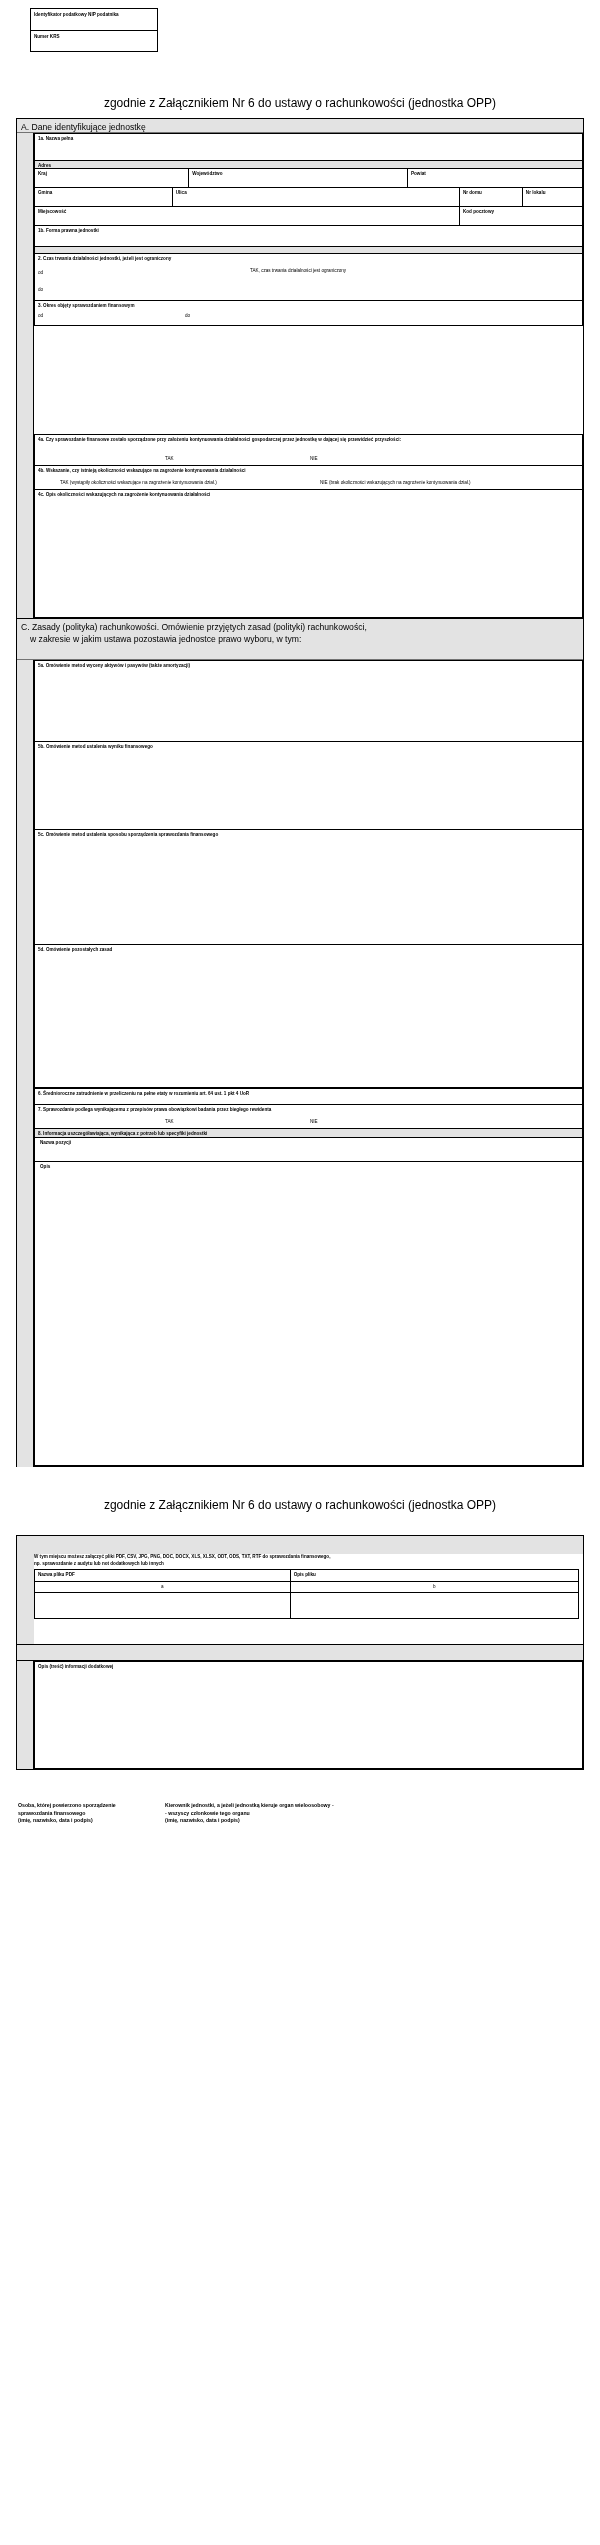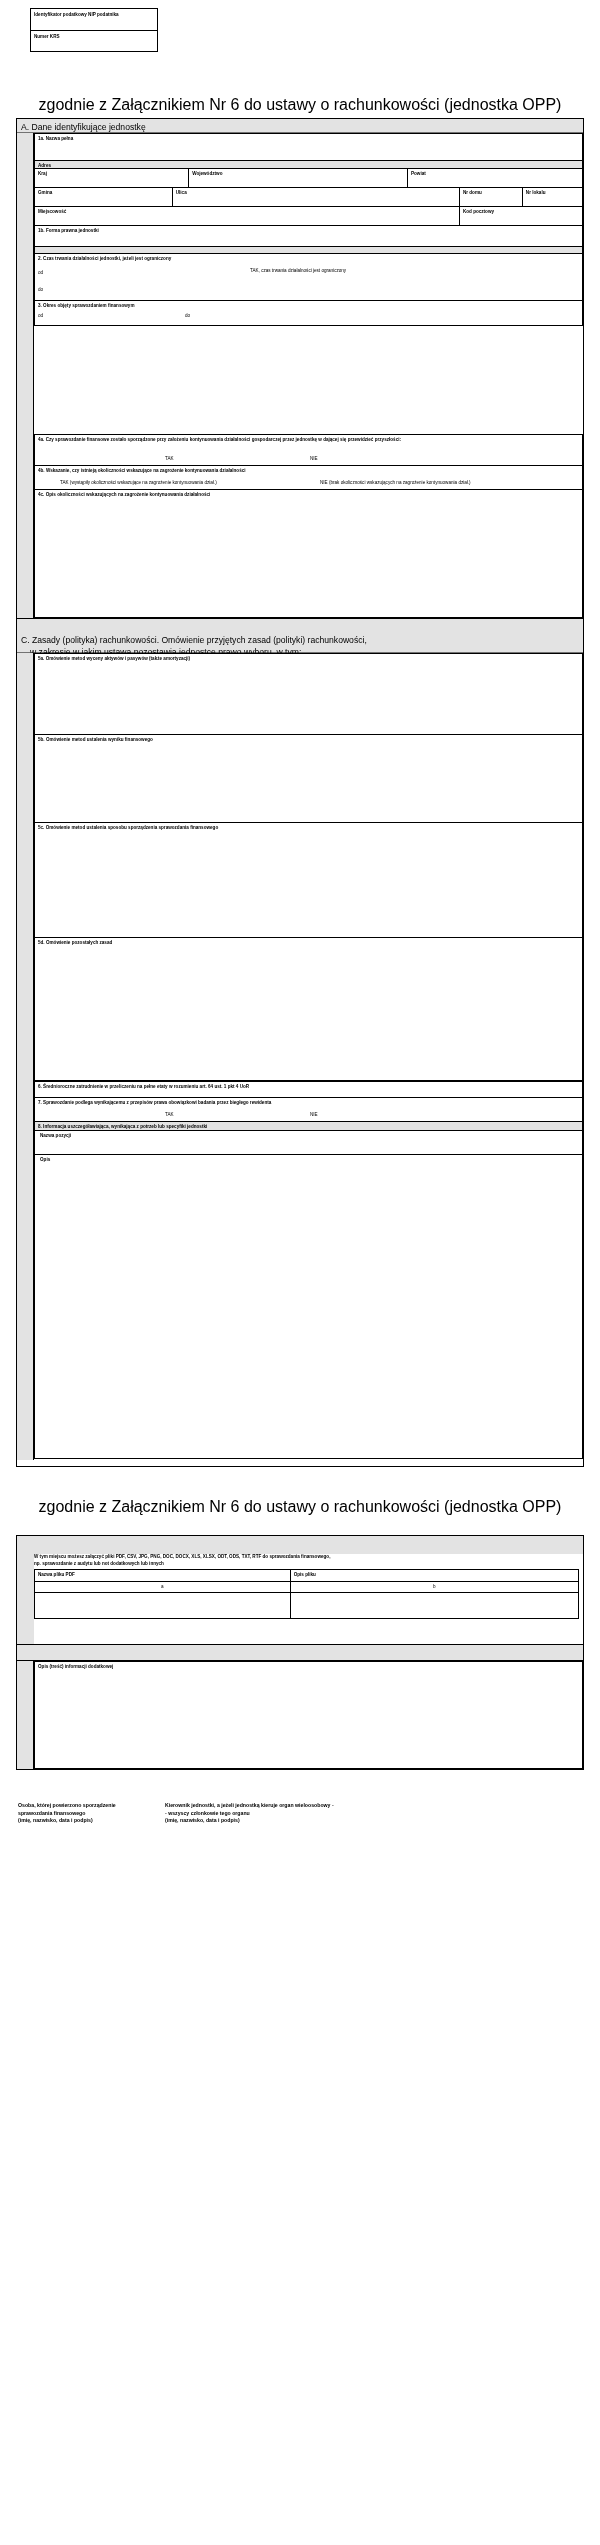--- a/index.html
+++ b/index.html
@@ -43,21 +43,21 @@
   .doc-title {
     text-align: center;
     font-size: 12.4px;
     font-weight: bold;
     letter-spacing: .1px;
     margin: 0;
     padding: 0;
   }
   .doc-subtitle {
     text-align: center;
-    font-size: 16px;
+    font-size: 12px;
     font-weight: normal;
     margin: 0;
     padding: 4px 0 0 0;
   }
   .title-block-1 { position: absolute; left: 0; top: 92px; width: 600px; }
   .title-block-2 { position: absolute; left: 0; top: 1494px; width: 600px; }
 
   
   .frame {
     position: absolute;
@@ -264,21 +264,21 @@
           <span class="optrow" style="left:285px; top:14px;">NIE (brak okoliczności wskazujących na zagrożenie kontynuowania dział.)</span>
         </div>
 
         <div class="fbox" style="height:128px;">
           <span class="lbl">4c. Opis okoliczności wskazujących na zagrożenie kontynuowania działalności</span>
         </div>
 
       </div>
     </div>
 
-    <div class="band tall" style="height:35px; border-top:1px solid #000; padding-top:16px;">
+    <div class="band tall" style="height:42px; border-top:1px solid #000; padding-top:3px;">
       <div>C. Zasady (polityka) rachunkowości. Omówienie przyjętych zasad (polityki) rachunkowości,</div>
       <div style="padding-left:9px;">w zakresie w jakim ustawa pozostawia jednostce prawo wyboru, w tym:</div>
     </div>
 
     <div style="position:relative; height:428px;">
       <div class="gutter" style="top:0; height:428px;"></div>
       <div class="content" style="top:0;">
 
         <div class="fbox first" style="height:82px;">
           <span class="lbl">5a. Omówienie metod wyceny aktywów i pasywów (także amortyzacji)</span>

